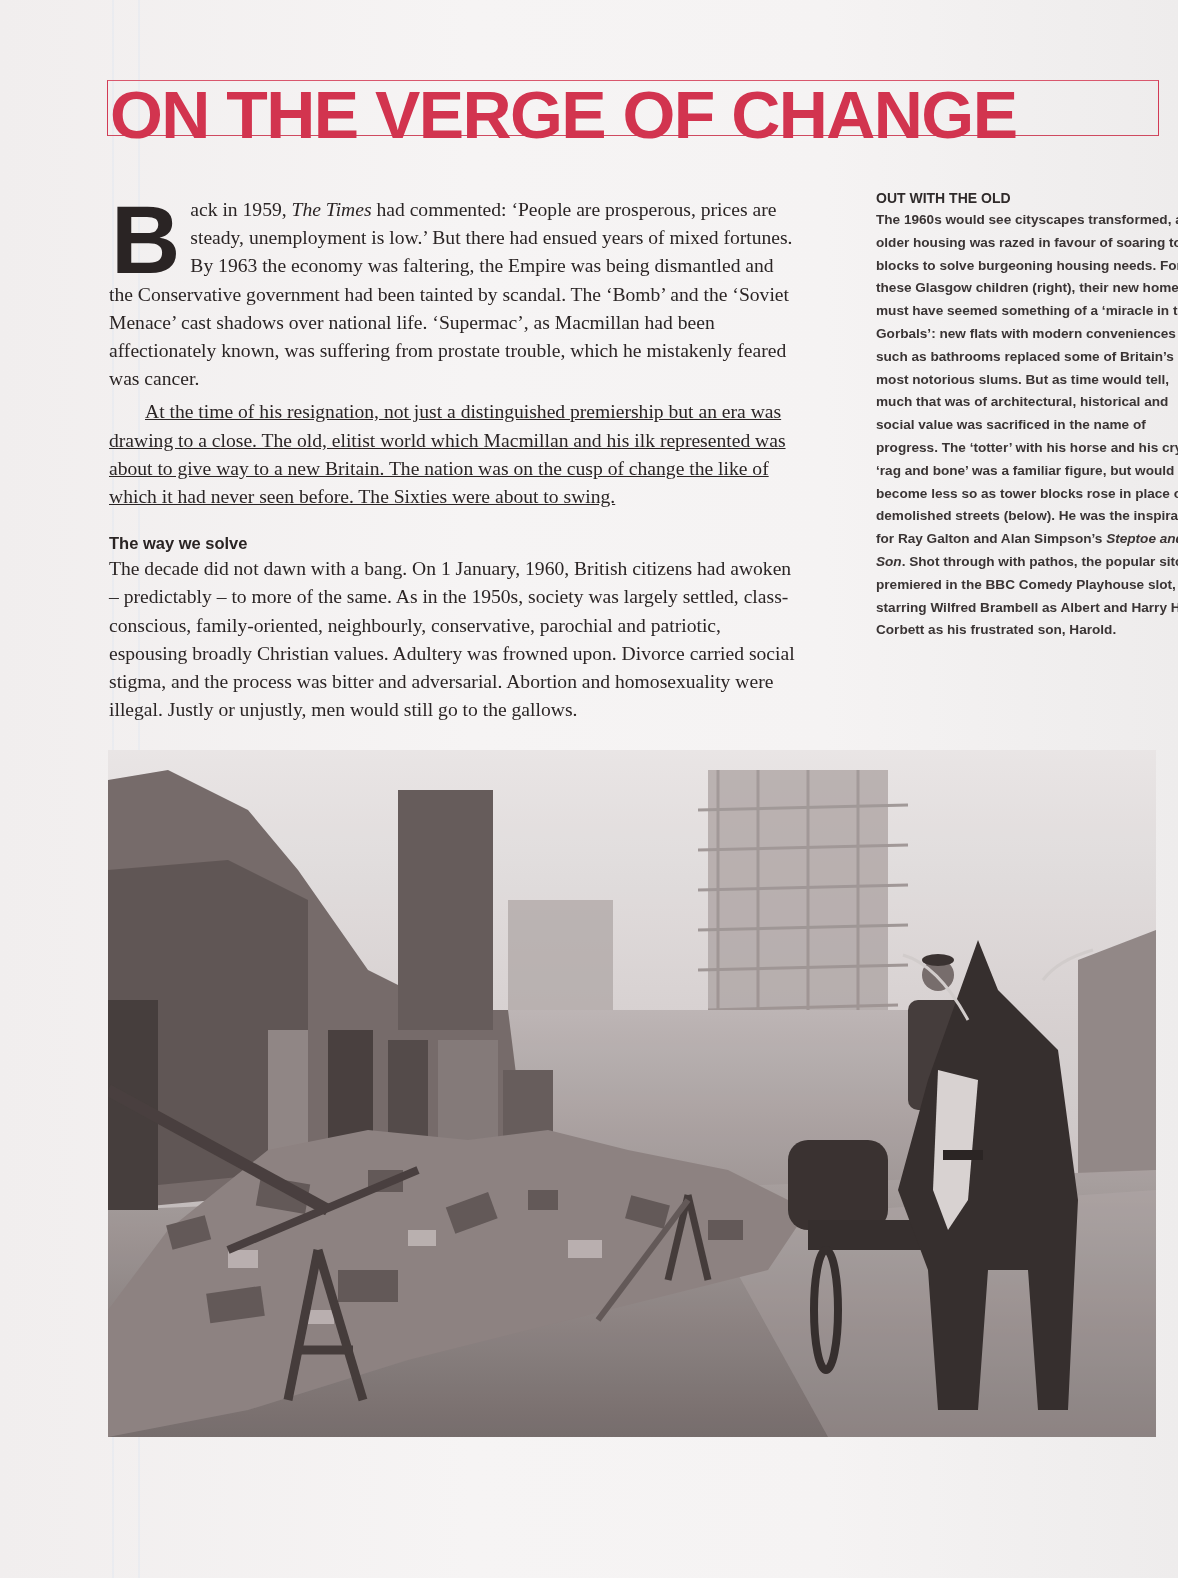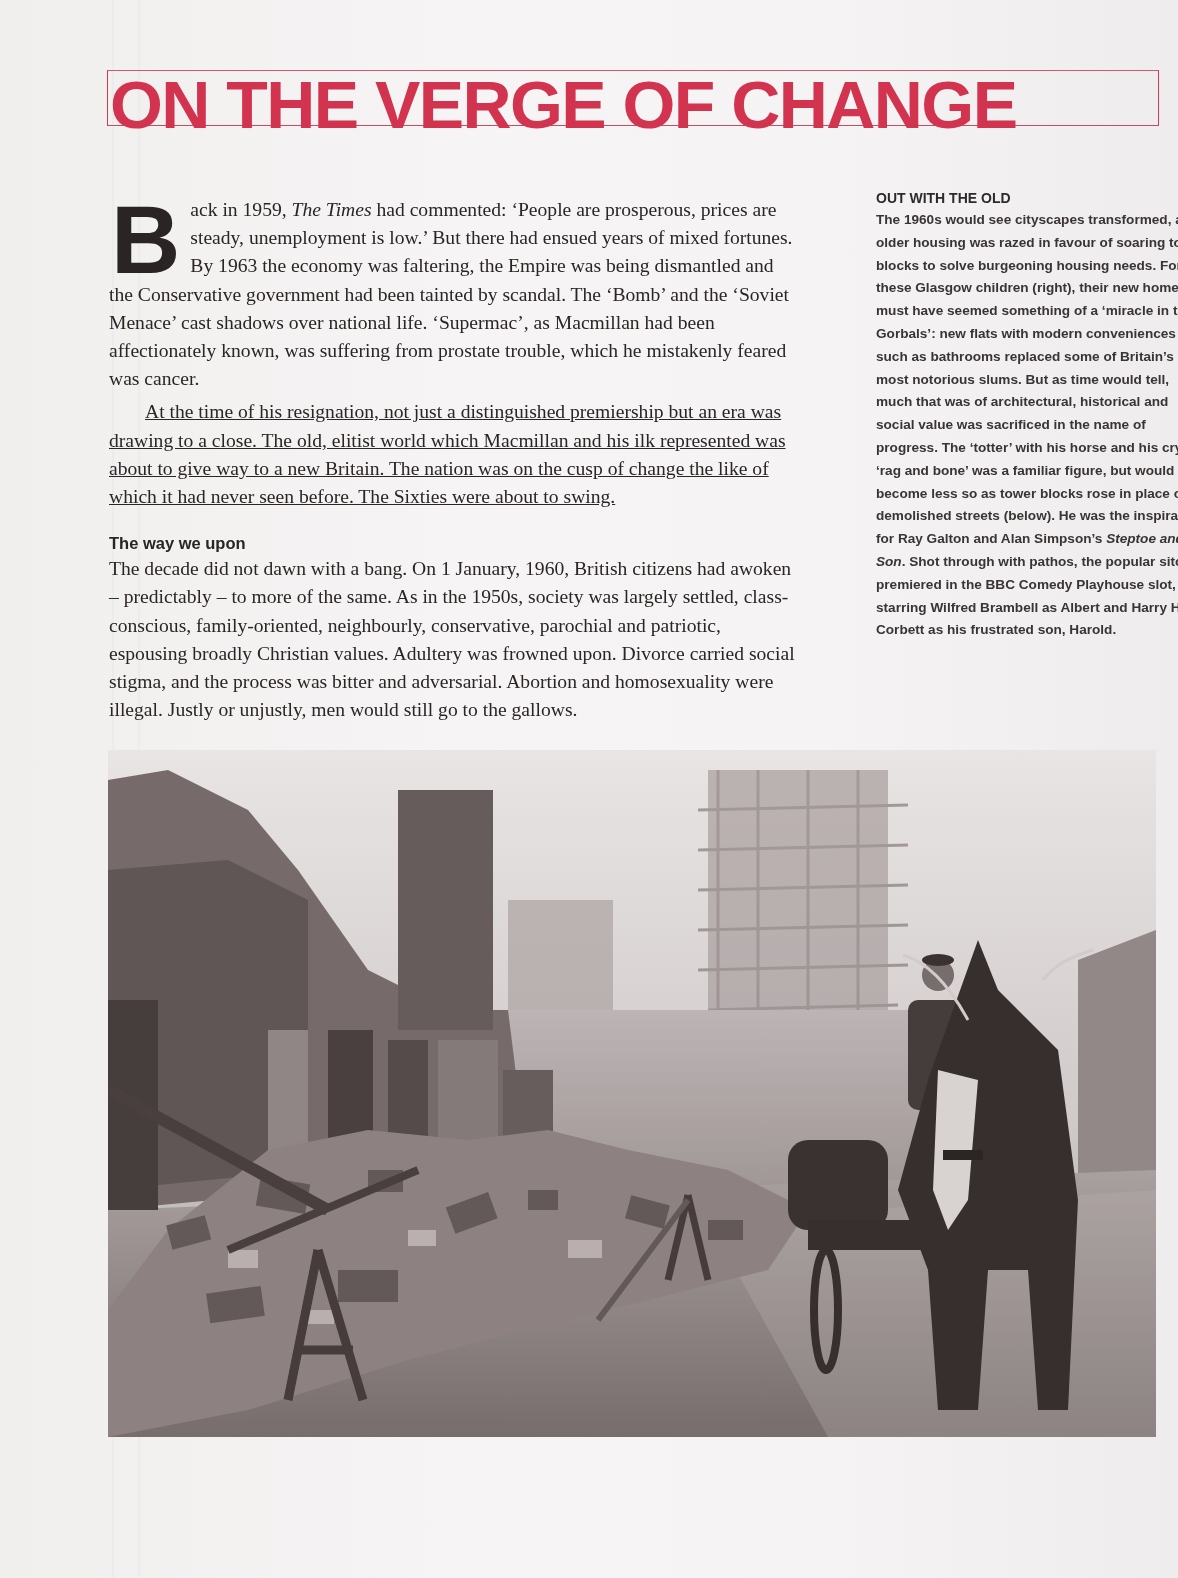--- a/index.html
+++ b/index.html
@@ -10,21 +10,21 @@
       overflow: hidden;
       font-family: "Liberation Serif", serif;
       color: #2a2424;
     }
     .page-bg {
       position: absolute; inset: 0;
       background: linear-gradient(90deg, #f1eeee 0%, #f6f4f4 40%, #f5f3f3 70%, #eeecec 100%);
     }
     .title-box {
       position: absolute;
-      left: 107px; top: 70px;
+      left: 107px; top: 80px;
       width: 1052px; height: 56px;
       border: 1.5px solid #d23a55;
       border-top-color: #d9576d;
       border-bottom-color: #cf4a60;
     }
     .title {
       position: absolute;
       left: 2px; top: -2px;
       font-family: "Liberation Sans", sans-serif;
       font-weight: 700;
@@ -106,21 +106,21 @@
 
 <div class="title-box">
   <h1 class="title">ON THE VERGE OF CHANGE</h1>
 </div>
 
 <article class="main-col">
   <p class="para1">
     <span class="dropcap">B</span><span>ack in 1959, </span><em>The Times</em><span> had commented: ‘People are prosperous, prices are steady, unemployment is low.’ But there had ensued years of mixed fortunes. By 1963 the economy was faltering, the Empire was being dismantled and the Conservative government had been tainted by scandal. The ‘Bomb’ and the ‘Soviet Menace’ cast shadows over national life. ‘Supermac’, as Macmillan had been affectionately known, was suffering from prostate trouble, which he mistakenly feared was cancer.</span>
   </p>
   <p class="indent para2">At the time of his resignation, not just a distinguished premiership but an era was drawing to a close. The old, elitist world which Macmillan and his ilk represented was about to give way to a new Britain. The nation was on the cusp of change the like of which it had never seen before. The Sixties were about to swing.</p>
-  <h2 class="subhead">The way we upon</h2>
+  <h2 class="subhead">The way we solve</h2>
   <p>The decade did not dawn with a bang. On 1 January, 1960, British citizens had awoken – predictably – to more of the same. As in the 1950s, society was largely settled, class-conscious, family-oriented, neighbourly, conservative, parochial and patriotic, espousing broadly Christian values. Adultery was frowned upon. Divorce carried social stigma, and the process was bitter and adversarial. Abortion and homosexuality were illegal. Justly or unjustly, men would still go to the gallows.</p>
 </article>
 
 <aside class="sidebar">
   <div class="sidebar-head">OUT WITH THE OLD</div>
   <p><span>The 1960s would see cityscapes transformed, as older housing was razed in favour of soaring tower blocks to solve burgeoning housing needs. For these Glasgow children (right), their new homes must have seemed something of a ‘miracle in the Gorbals’: new flats with modern conveniences such as bathrooms replaced some of Britain’s most notorious slums. But as time would tell, much that was of architectural, historical and social value was sacrificed in the name of progress. The ‘totter’ with his horse and his cry of ‘rag and bone’ was a familiar figure, but would become less so as tower blocks rose in place of demolished streets (below). He was the inspiration for Ray Galton and Alan Simpson’s </span><em>Steptoe and Son</em><span>. Shot through with pathos, the popular sitcom premiered in the BBC Comedy Playhouse slot, starring Wilfred Brambell as Albert and Harry H Corbett as his frustrated son, Harold.</span></p>
 </aside>
 
 <figure class="photo" aria-label="Black-and-white photograph of a rag-and-bone man with horse and cart on a wet street beside demolished tenement rubble, with a tower block under construction in the fog behind">
   <svg viewBox="0 0 1048 687" preserveAspectRatio="none">

